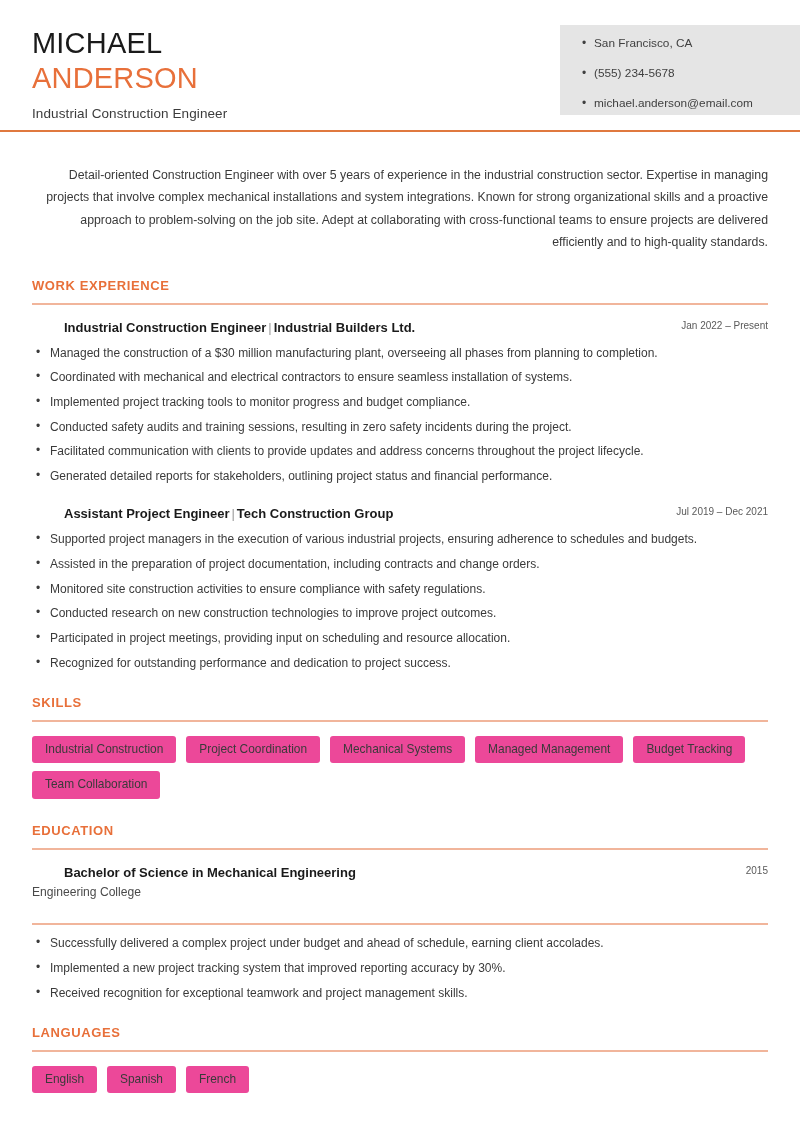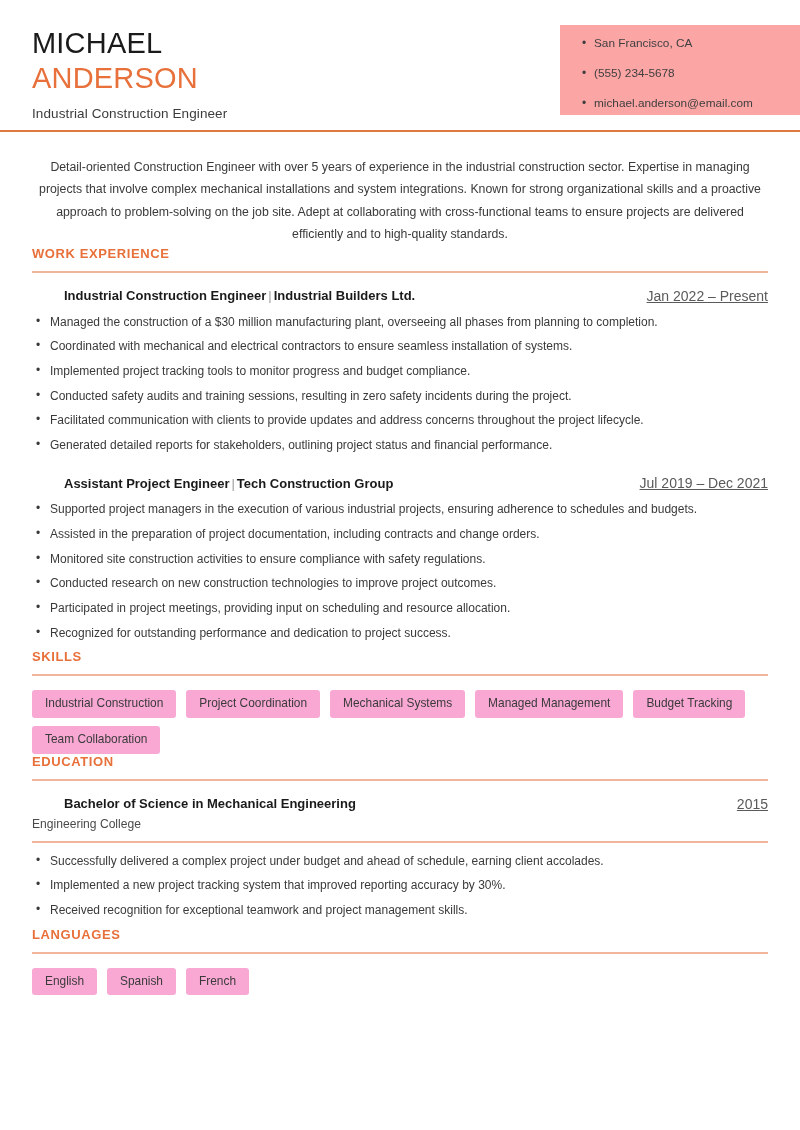--- a/index.html
+++ b/index.html
@@ -44,21 +44,21 @@
     color: #3b3b3b;
     letter-spacing: 0.1px;
   }
 
   .contact-box {
     position: absolute;
     left: 560px;
     top: 25px;
     width: 240px;
     height: 90px;
-    background: #fca5a5;
+    background: #e5e5e5;
     padding: 13px 0 0 22px;
   }
 
   .contact-item {
     font-size: 11.8px;
     color: #3f3f3f;
     line-height: 1;
     margin-bottom: 18px;
     position: relative;
     padding-left: 12px;
@@ -80,29 +80,29 @@
     height: 2px;
     background: #e0793f;
   }
 
   
   .content {
     padding: 0 32px;
   }
 
   .summary {
-    margin-top: 25px;
+    margin-top: 33px;
     font-size: 12.3px;
     line-height: 1.82;
     color: #3a3a3a;
-    text-align: center;
-  }
-
-  
-  .section { }
+    text-align: right;
+  }
+
+  
+  .section { margin-top: 24px; }
 
   .section-title {
     font-size: 13px;
     font-weight: bold;
     color: #e8703a;
     letter-spacing: 0.6px;
   }
 
   .section-rule {
     margin-top: 10px;
@@ -111,39 +111,38 @@
     width: 100%;
   }
 
   
   .entry { margin-top: 15px; }
   .entry + .entry { margin-top: 22px; }
 
   .entry-head {
     display: flex;
     justify-content: space-between;
-    align-items: center;
+    align-items: flex-start;
     padding-left: 32px;
   }
 
   .entry-title {
     font-size: 13px;
     font-weight: bold;
     color: #1a1a1a;
   }
   .entry-sep {
     color: #9a9a9a;
     font-weight: normal;
     padding: 0 2px;
   }
   .entry-date {
-    font-size: 14px;
+    font-size: 10px;
     color: #5a5a5a;
     white-space: nowrap;
-    text-decoration: underline;
   }
 
   ul.bullets {
     list-style: none;
     margin-top: 10px;
   }
   ul.bullets li {
     position: relative;
     padding-left: 18px;
     font-size: 12px;
@@ -162,21 +161,21 @@
 
   
   .pills {
     margin-top: 14px;
     display: flex;
     flex-wrap: wrap;
     gap: 8px 10px;
     max-width: 740px;
   }
   .pill {
-    background: #f9a8d4;
+    background: #ec4899;
     border-radius: 3px;
     padding: 7px 13px;
     font-size: 11.9px;
     color: #3a3a3a;
     line-height: 1.15;
     white-space: nowrap;
   }
 
   
   .edu-entry { margin-top: 15px; }

